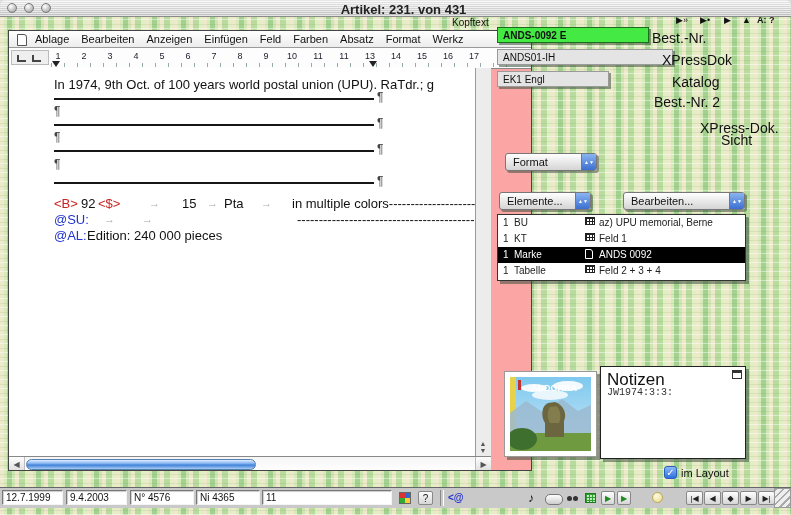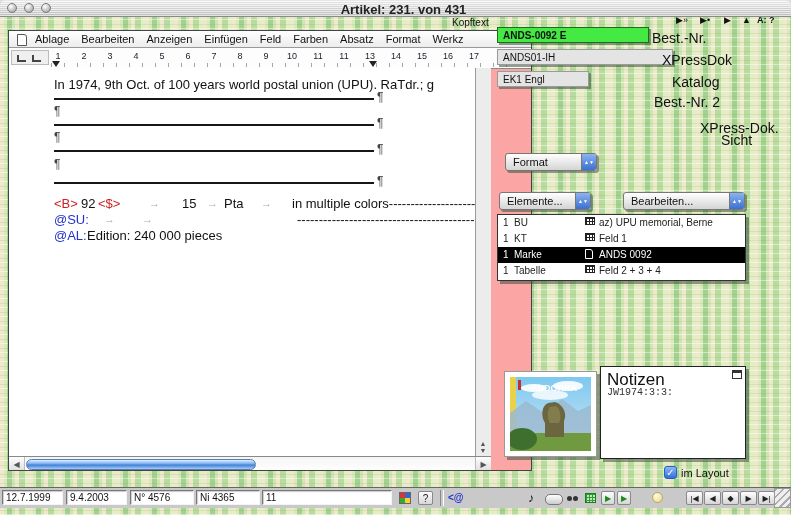--- a/index.html
+++ b/index.html
@@ -223,21 +223,21 @@
       <div class="abs sbtn right" style="right:0;top:0;">▶</div>
     </div>
   </div>
 
   <div class="abs fieldbox green" style="left:497px;top:27px;width:152px;">ANDS-0092 E</div>
   <span class="abs flabel" style="left:652px;top:30px;">Best.-Nr.</span>
 
   <div class="abs fieldbox grey" style="left:497px;top:49px;width:176px;">ANDS01-IH</div>
   <span class="abs flabel" style="left:662px;top:52px;">XPressDok</span>
 
-  <div class="abs fieldbox grey" style="left:497px;top:71px;width:92px;">EK1 Engl</div>
+  <div class="abs fieldbox grey" style="left:497px;top:71px;width:112px;">EK1 Engl</div>
   <span class="abs flabel" style="left:672px;top:74px;">Katalog</span>
 
   <span class="abs flabel" style="left:654px;top:94px;">Best.-Nr. 2</span>
   <span class="abs flabel" style="left:700px;top:120px;">XPress-Dok.</span>
   <span class="abs flabel" style="left:721px;top:132px;">Sicht</span>
 
   <div class="abs popup" style="left:505px;top:153px;width:92px;">
     <span>Format</span>
     <span class="parrows">▲▼</span>
   </div>

